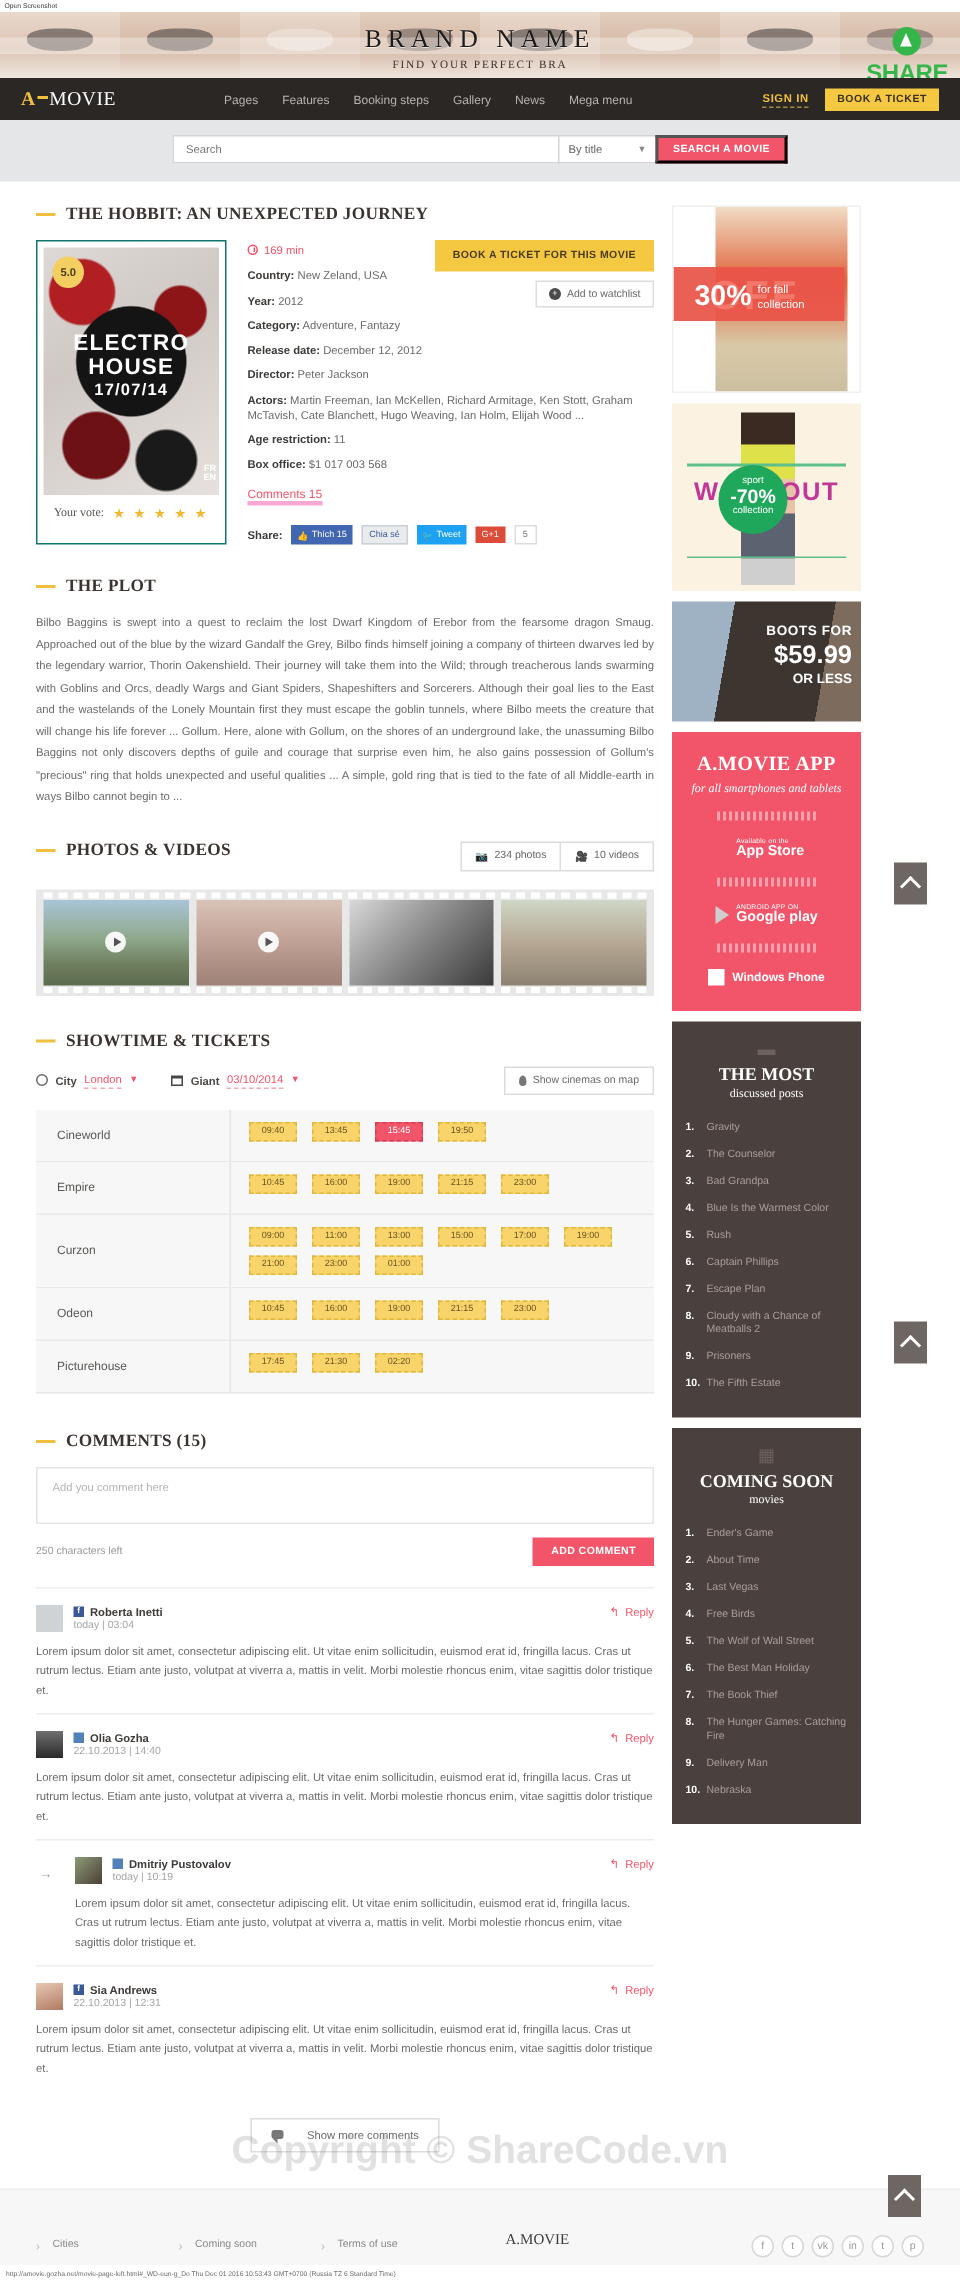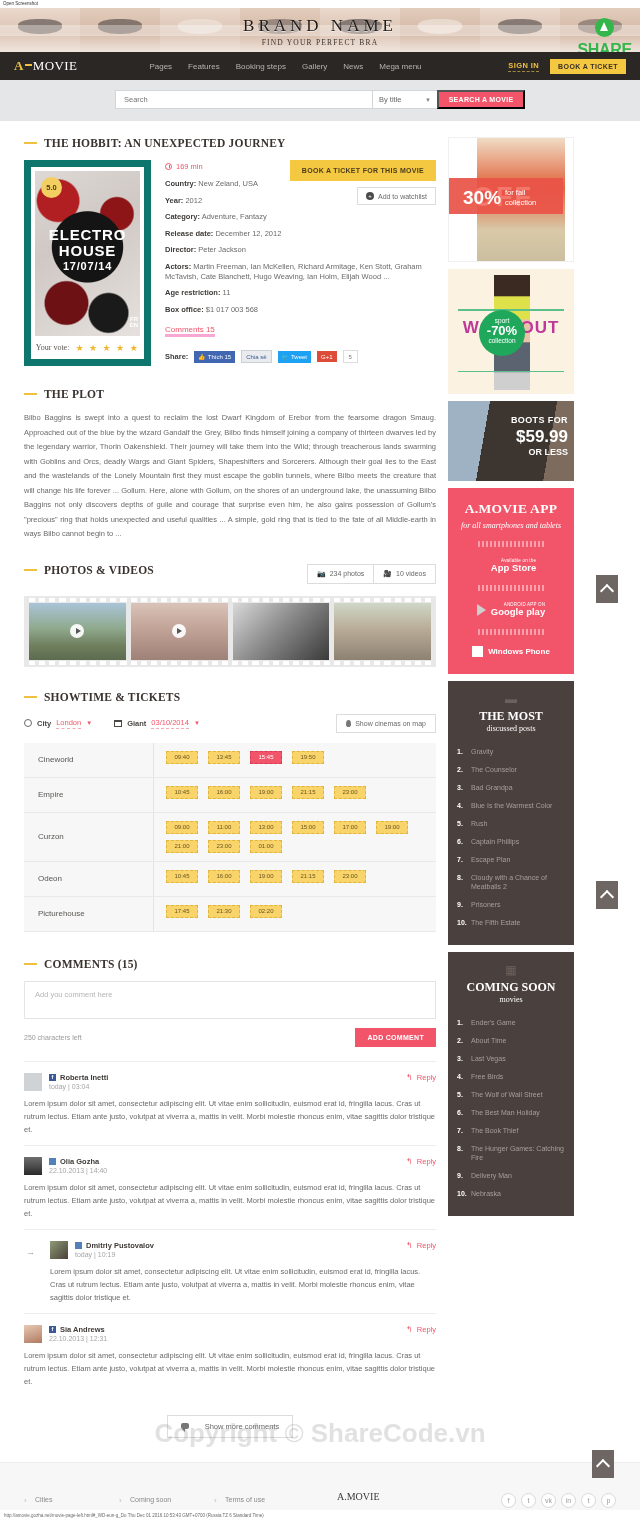--- a/index.html
+++ b/index.html
@@ -87,21 +87,21 @@
   .wrap { width:592px; margin:0 auto; display:flex; gap:12px; padding-top:16px; }
   .content { width:412px; }
   .aside { width:126px; }
 
   .sec-title { display:flex; align-items:center; gap:7px; margin-bottom:11px; }
   .sec-title .dash { width:13px; height:2px; background:#f0c040; }
   .sec-title h2 { font-family:"Liberation Serif", serif; font-size:11.5px; color:#3a3330; font-weight:bold; letter-spacing:.2px;}
 
   
   .movie { display:flex; gap:14px; }
-  .poster-card { width:127px; border:7px solid #0f766e; background:#fff; padding:4px 4px 0; }
+  .poster-card { width:127px; border:1px solid #0f766e; background:#fff; padding:4px 4px 0; }
   .poster {
     position:relative; height:165px;
     background:
       radial-gradient(circle at 50% 46%, #141414 0 34%, rgba(20,20,20,0) 35%),
       radial-gradient(circle at 22% 18%, #b11f22 0 13%, rgba(177,31,34,0) 14%),
       radial-gradient(circle at 78% 26%, #8d1518 0 11%, rgba(141,21,24,0) 12%),
       radial-gradient(circle at 30% 80%, #6e1114 0 14%, rgba(110,17,20,0) 15%),
       radial-gradient(circle at 70% 86%, #1a1a1a 0 12%, rgba(26,26,26,0) 13%),
       linear-gradient(150deg,#ded9d6 0%,#cfc8c4 40%,#e6e1de 100%);
   }
@@ -251,21 +251,21 @@
   .ad3 .t3 { position:absolute; right:6px; top:46px; color:#fff; font-size:9px; font-weight:bold; }
 
   .appbox { background:#f2556a; color:#fff; padding:13px 8px 15px; text-align:center; margin-bottom:7px; }
   .appbox h3 { font-family:"Liberation Serif",serif; font-size:13.5px; letter-spacing:.3px; }
   .appbox .sub { font-family:"Liberation Serif",serif; font-style:italic; font-size:8px; margin-top:4px; line-height:10px;}
   .squig { height:6px; margin:10px 20px 9px;
      background:repeating-linear-gradient(90deg, transparent 0 2px, rgba(255,255,255,.55) 2px 4px);
      opacity:.8; }
   .store { display:flex; align-items:center; justify-content:center; gap:5px; padding:2px 0; }
   .store .ico { font-size:13px; line-height:13px; }
-  .store .txt { text-align:right; }
+  .store .txt { text-align:left; }
   .store .t-s { font-size:4.5px; display:block; letter-spacing:.2px; }
   .store .t-b { font-size:9.5px; font-weight:bold; display:block; line-height:10px;}
   .gplay-tri { width:0;height:0;border-top:6px solid transparent;border-bottom:6px solid transparent;border-left:9px solid #cfcfcf;}
   .win-sq { width:11px;height:11px;background:#fff; }
 
   .dark-box { background:#4a403d; color:#cfc6c2; padding:12px 9px 14px; margin-bottom:7px; }
   .dark-box .bico { text-align:center; font-size:12px; color:#6d615d; line-height:12px; }
   .dark-box h3 { font-family:"Liberation Serif",serif; font-size:12px; color:#fff; text-align:center; margin-top:4px; }
   .dark-box .sub { font-family:"Liberation Serif",serif; font-size:8px; color:#fff; text-align:center; margin-bottom:9px;}
   .dark-box ol { list-style:none; }

